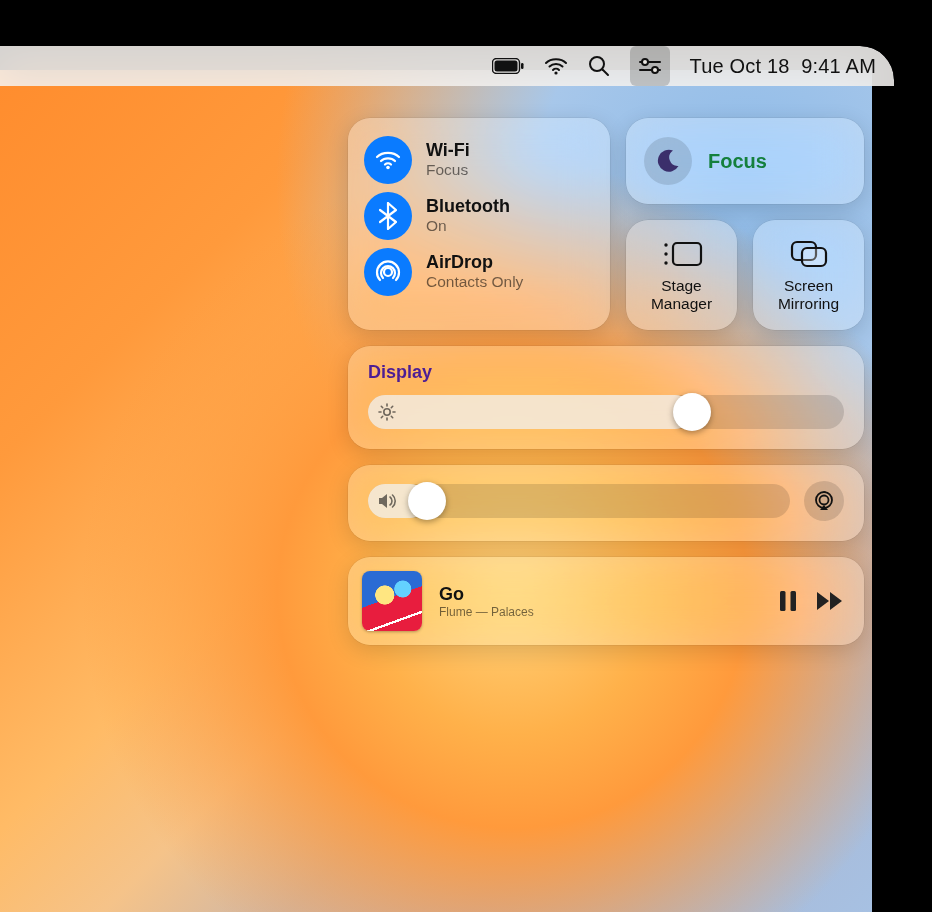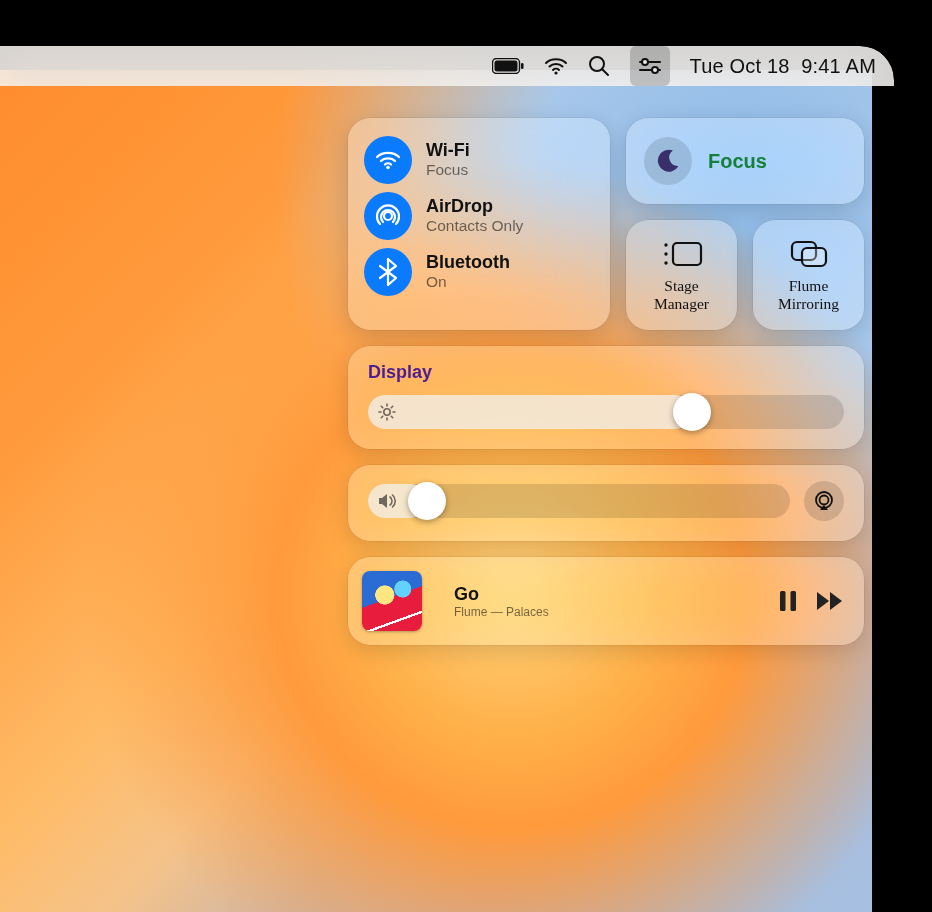--- a/index.html
+++ b/index.html
@@ -114,21 +114,21 @@
   .focus .label { font-size:20px; font-weight:700; color:#15803d; }
 
   .tiles { display:flex; gap:16px; }
   .tile {
     width: 111px; height: 110px;
     display:flex; flex-direction:column; align-items:center; justify-content:center;
     gap:6px;
     text-align:center;
   }
   .tile .ticon { color:#111; height:34px; display:flex; align-items:center; justify-content:center; }
-  .tile .tlabel { font-size: 15.5px; line-height:1.15; color:#111; font-weight:500; white-space:pre-line;font-family:Liberation Serif, serif; }
+  .tile .tlabel { font-size: 15.5px; line-height:1.15; color:#111; font-weight:500; white-space:pre-line; }
 
   
   .slider-card { padding: 16px 20px 20px; }
   .slider-card .stitle { font-size: 18px; font-weight:700; color:#4c1d95; margin-bottom: 12px; }
   .slider-wrap { display:flex; align-items:center; gap:14px; }
   .slider {
     position: relative; flex:1;
     height: 34px; border-radius: 17px;
     background: rgba(0,0,0,0.13);
     overflow: visible;
@@ -152,21 +152,21 @@
   .airplay-btn {
     width:40px; height:40px; border-radius:50%;
     background: rgba(0,0,0,0.13);
     display:flex; align-items:center; justify-content:center;
     color:#111;
   }
 
   
   .nowplaying {
     padding: 14px 18px 14px 14px;
-    display:flex; align-items:center; gap:32px;
+    display:flex; align-items:center; gap:17px;
   }
   .art {
     width:60px; height:60px; border-radius:8px;
     background:
       radial-gradient(circle at 38% 40%, #ffe681 0 18%, transparent 19%),
       radial-gradient(circle at 68% 30%, #63d1ff 0 14%, transparent 15%),
       linear-gradient(160deg,#2a6bd4 0 45%,#e81d3e 45% 75%,#fff 75% 78%,#e81d3e 78% 100%);
     box-shadow: 0 1px 3px rgba(0,0,0,0.3);
   }
   .trackinfo { flex:1; }
@@ -232,40 +232,40 @@
                 <circle cx="13" cy="17.5" r="1.8" fill="#fff" stroke="none"></circle>
               </svg>
           </div>
           <div class="conn-text">
             <div class="title">Wi-Fi</div>
             <div class="sub">Focus</div>
           </div>
         </div>
         <div class="conn-row">
           <div class="conn-icon">
+            <svg width="18" height="28" viewBox="0 0 18 28" fill="none" stroke="#fff" stroke-width="2.2" stroke-linejoin="round" stroke-linecap="round">
+                <path d="M9 1 V27 L17 20 L1 8 M9 1 L17 8 L1 20"></path>
+              </svg>
+          </div>
+          <div class="conn-text">
+            <div class="title">Bluetooth</div>
+            <div class="sub">On</div>
+          </div>
+        </div>
+        <div class="conn-row">
+          <div class="conn-icon">
             <svg width="28" height="28" viewBox="0 0 28 28" fill="none" stroke="#fff" stroke-width="2.2" stroke-linecap="round">
                 <circle cx="14" cy="14" r="4"></circle>
                 <path d="M6 22 A11 11 0 1 1 22 22"></path>
                 <path d="M9 20 A7 7 0 1 1 19 20"></path>
               </svg>
           </div>
           <div class="conn-text">
             <div class="title">AirDrop</div>
             <div class="sub">Contacts Only</div>
-          </div>
-        </div>
-        <div class="conn-row">
-          <div class="conn-icon">
-            <svg width="18" height="28" viewBox="0 0 18 28" fill="none" stroke="#fff" stroke-width="2.2" stroke-linejoin="round" stroke-linecap="round">
-                <path d="M9 1 V27 L17 20 L1 8 M9 1 L17 8 L1 20"></path>
-              </svg>
-          </div>
-          <div class="conn-text">
-            <div class="title">Bluetooth</div>
-            <div class="sub">On</div>
           </div>
         </div>
       </div>
 
       <div class="rightcol">
         <div class="card focus">
           <div class="moon">
             <svg width="26" height="26" viewBox="0 0 26 26">
                 <path d="M18 2.5 A11 11 0 1 0 23.5 18 A8.5 8.5 0 0 1 18 2.5 Z" fill="#3b2f6b"></path>
               </svg>
@@ -285,21 +285,21 @@
             <div class="tlabel">Stage
 Manager</div>
           </div>
           <div class="card tile">
             <div class="ticon">
               <svg width="40" height="30" viewBox="0 0 40 30" fill="none" stroke="#111" stroke-width="2.2">
                   <rect x="3" y="3" width="24" height="18" rx="5"></rect>
                   <rect x="13" y="9" width="24" height="18" rx="5" fill="rgba(255,255,255,0.3)"></rect>
                 </svg>
             </div>
-            <div class="tlabel">Flume
+            <div class="tlabel">Screen
 Mirroring</div>
           </div>
         </div>
       </div>
     </div>
 
     <div class="card slider-card">
       <div class="stitle">Display</div>
       <div class="slider-wrap">
         <div class="slider" id="display-slider">

